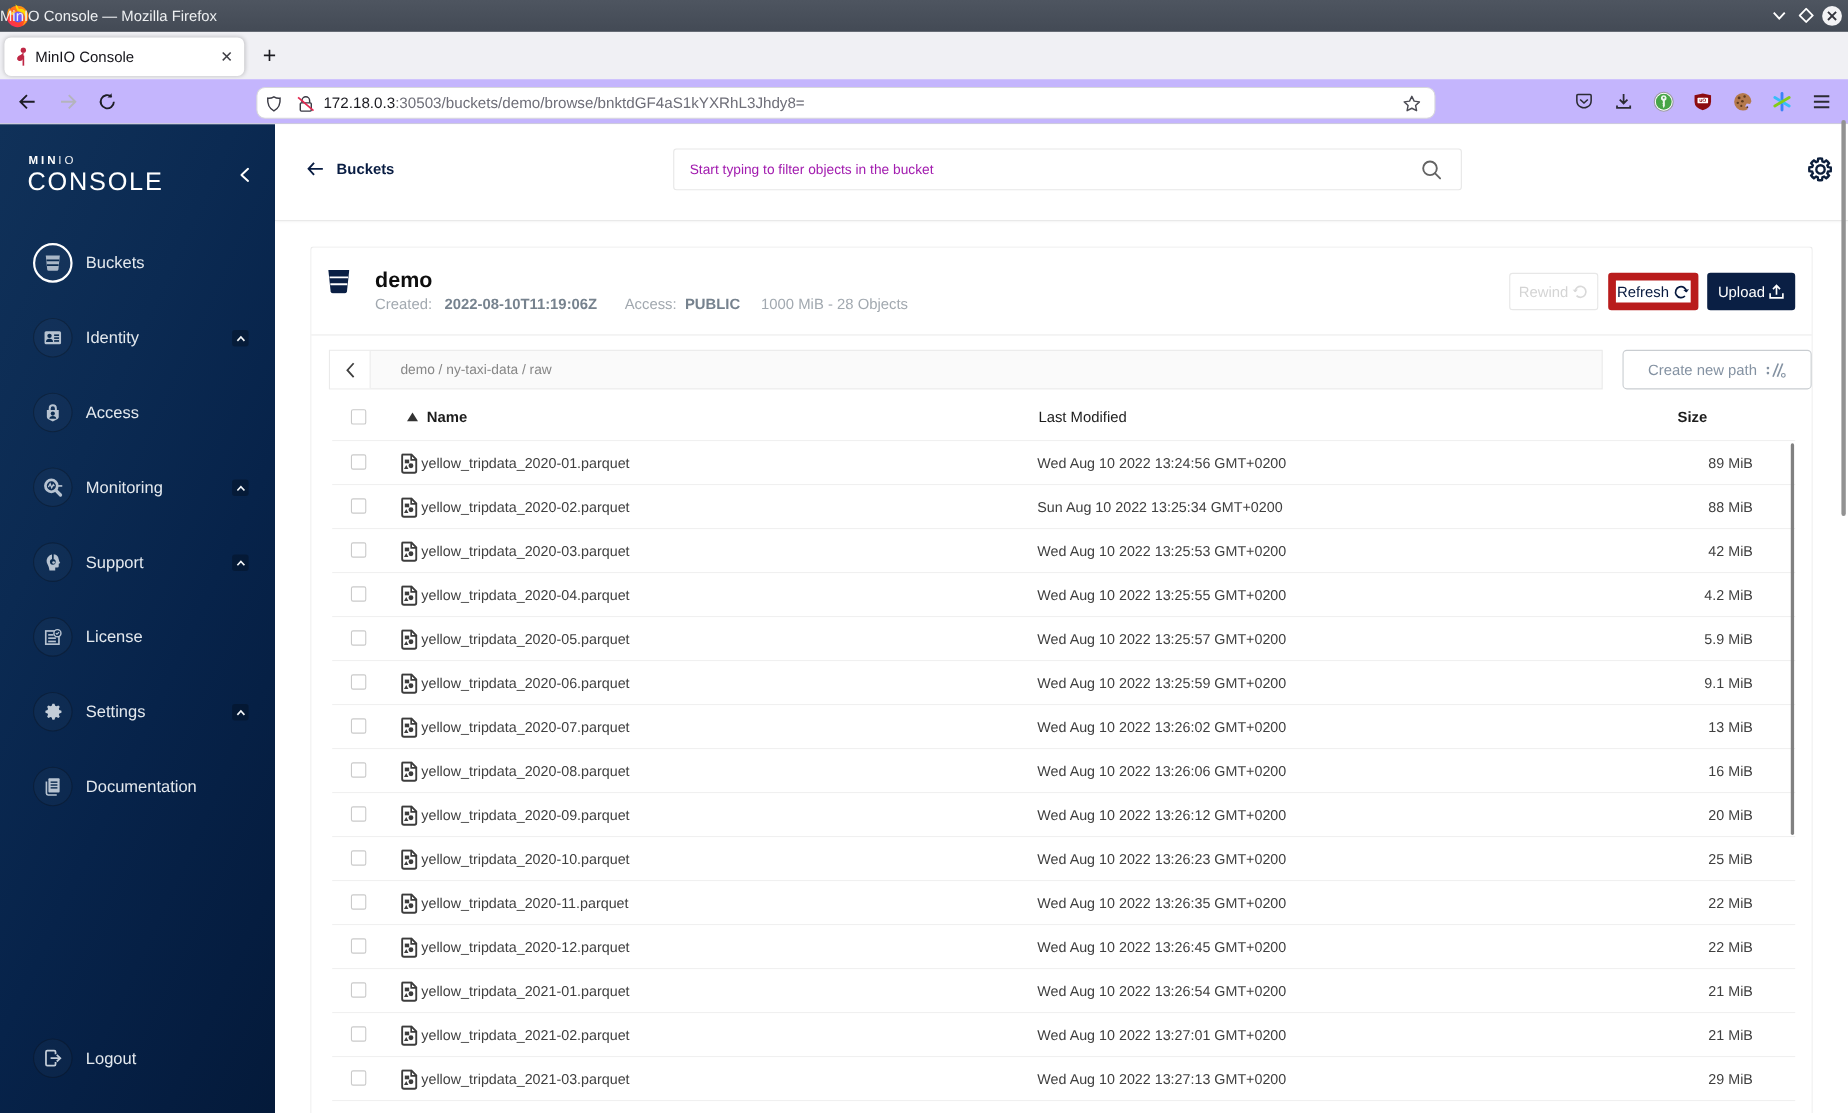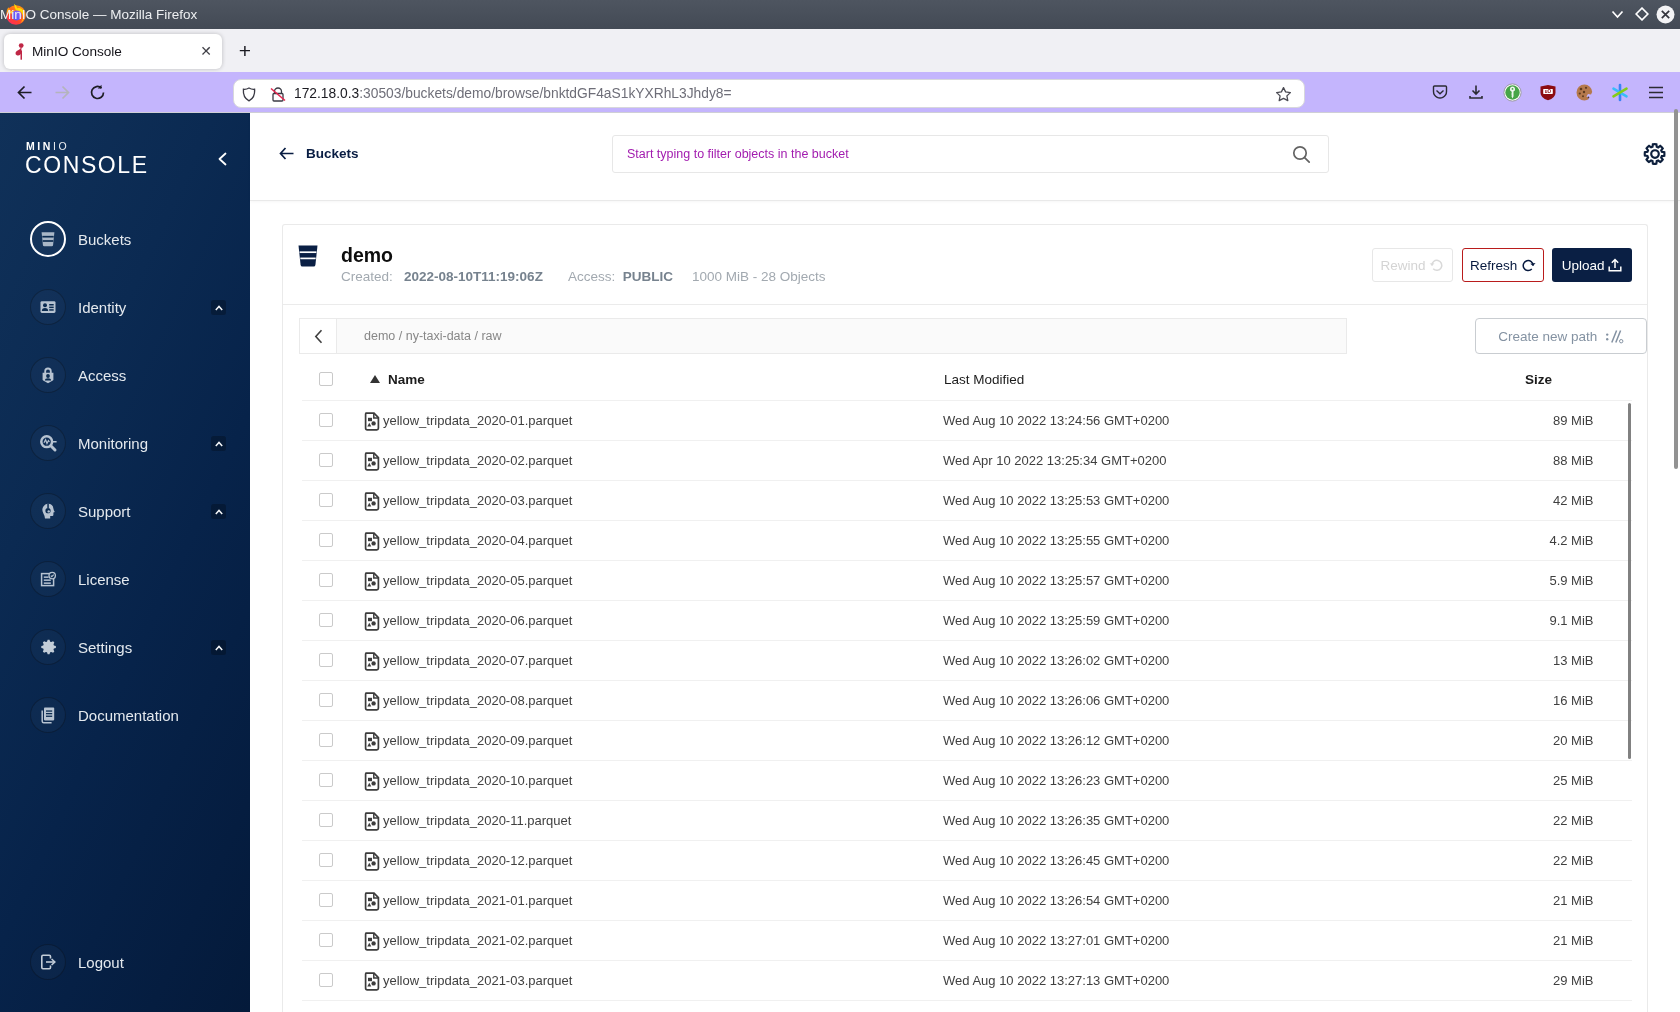--- a/index.html
+++ b/index.html
@@ -56,25 +56,25 @@
 #card { position:absolute; left:32px; top:111px; width:1366px; height:789px; background:#fff;
   border:1px solid #eaeaea; border-bottom:none; border-radius:3px 3px 0 0; }
 #bucketicon { position:absolute; left:15px; top:20px; width:20px; height:22px; }
 #btitle { position:absolute; left:58px; top:19px; font-size:19.5px; font-weight:700; color:#0e0e0e; }
 #bmeta { position:absolute; left:58px; top:44px; font-size:13.5px; color:#a2a9b0; }
 #bmeta b { color:#76828e; font-weight:700; }
 #bmeta .gap { display:inline-block; width:19px; }
 .hbtn { position:absolute; top:23px; height:34px; border-radius:3px; font-size:13.5px;
   display:flex; align-items:center; justify-content:center; }
 #btn-rewind { left:1089px; width:81px; border:1px solid #e7e7e7; color:#d4d4d4; background:#fff; }
-#btn-refresh { left:1179px; width:82px; border:1px solid #b91c1c; color:#07193E; background:#fff; }
+#btn-refresh { left:1179px; width:82px; border:7px solid #b91c1c; color:#07193E; background:#fff; }
 #btn-upload { left:1269px; width:80px; background:#0A1F44; color:#fff; }
 #hdivider { position:absolute; left:0; top:79px; width:1364px; height:1px; background:#ebebeb; }
 
-#crumbbox { position:absolute; left:16px; top:93px; width:1048px; height:36px; border:1px solid #eaeaea; background:#fafafa; }
+#crumbbox { position:absolute; left:16px; top:93px; width:1158px; height:36px; border:1px solid #eaeaea; background:#fafafa; }
 #crumbback { position:absolute; left:0; top:0; width:37px; height:34px; background:#fff; border-right:1px solid #eaeaea;
   display:flex; align-items:center; justify-content:center; }
 #crumbtext { position:absolute; left:64px; top:0; height:34px; line-height:34px; font-size:12.5px; color:#878787; }
 #newpath { position:absolute; left:1192px; top:93px; width:172px; height:36px; border:1px solid #c9cdd1;
   border-radius:4px; color:#8492a2; font-size:13.5px; font-weight:400;
   display:flex; align-items:center; justify-content:center; background:#fff;text-align:center; }
 
 
 #thead { position:absolute; left:19px; top:135px; width:1330px; height:40px; }
 .hcheck { position:absolute; left:16.5px; top:11.5px; width:14px; height:14px; border:1.5px solid #c9c9c9; border-radius:2px; background:#fff; }
@@ -419,21 +419,21 @@
         <div class="trow">
           <div class="cb"></div>
           <div class="ficon"><svg width="18" height="19" viewBox="0 0 18 19">
               <path d="M3 1.2 L11 1.2 L15.4 5.6 L15.4 16.2 Q15.4 17.8 13.8 17.8 L4.2 17.8 Q2.6 17.8 2.6 16.2 L2.6 2.8 Q2.6 1.2 3 1.2 Z" fill="none" stroke="#3c3c3c" stroke-width="1.7"></path>
               <path d="M10.8 1.4 L10.8 6 L15.4 6" fill="none" stroke="#3c3c3c" stroke-width="1.5"></path>
               <rect x="5" y="5.8" width="4" height="3.4" fill="#3c3c3c"></rect>
               <circle cx="10.6" cy="11.4" r="2.2" fill="#3c3c3c"></circle>
               <path d="M6.3 10.8 L8.3 14.4 L4.3 14.4 Z" fill="#3c3c3c"></path>
             </svg></div>
           <div class="fname">yellow_tripdata_2020-02.parquet</div>
-          <div class="fmod">Wed Apr 10 2022 13:25:34 GMT+0200</div>
+          <div class="fmod">Sun Aug 10 2022 13:25:34 GMT+0200</div>
           <div class="fsize">88 MiB</div>
         </div>
         <div class="trow">
           <div class="cb"></div>
           <div class="ficon"><svg width="18" height="19" viewBox="0 0 18 19">
               <path d="M3 1.2 L11 1.2 L15.4 5.6 L15.4 16.2 Q15.4 17.8 13.8 17.8 L4.2 17.8 Q2.6 17.8 2.6 16.2 L2.6 2.8 Q2.6 1.2 3 1.2 Z" fill="none" stroke="#3c3c3c" stroke-width="1.7"></path>
               <path d="M10.8 1.4 L10.8 6 L15.4 6" fill="none" stroke="#3c3c3c" stroke-width="1.5"></path>
               <rect x="5" y="5.8" width="4" height="3.4" fill="#3c3c3c"></rect>
               <circle cx="10.6" cy="11.4" r="2.2" fill="#3c3c3c"></circle>
               <path d="M6.3 10.8 L8.3 14.4 L4.3 14.4 Z" fill="#3c3c3c"></path>

